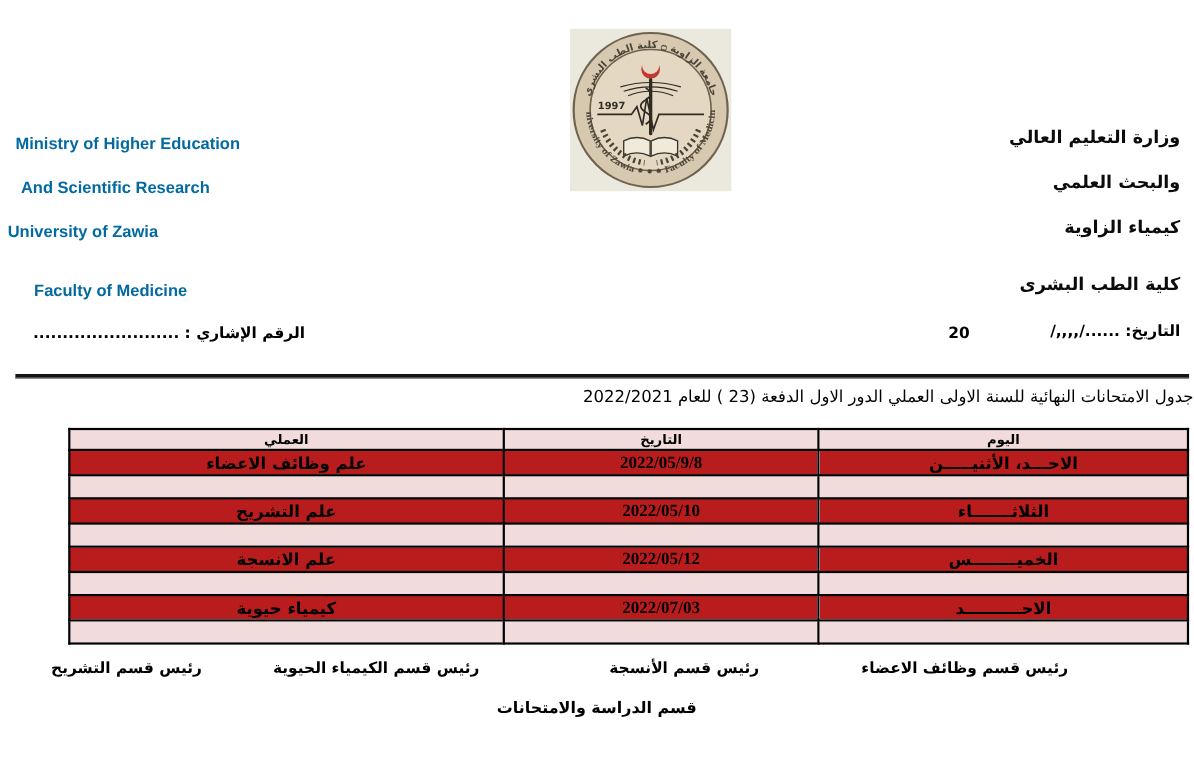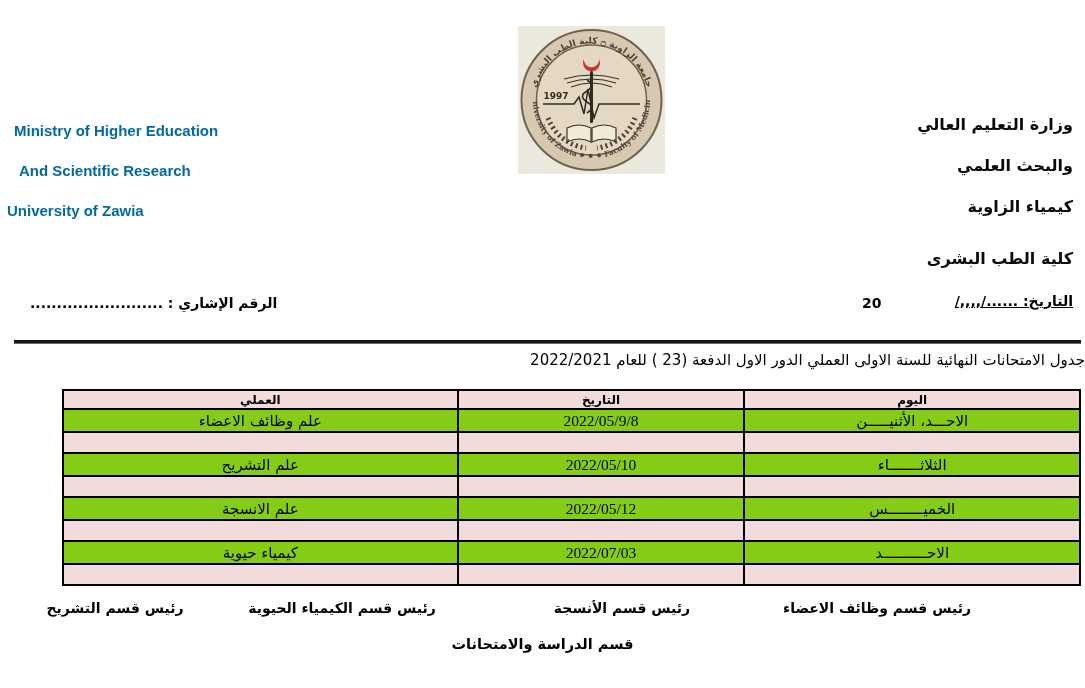--- a/index.html
+++ b/index.html
@@ -22,21 +22,21 @@
     direction:rtl;text-align:right;
     font-family:"DejaVu Sans",sans-serif;
     font-weight:bold;font-size:16px;color:#0b0b0b;white-space:nowrap;
   }
   .ref-line{
     position:absolute;left:30px;top:295px;
     direction:rtl;font-weight:bold;font-size:14px;white-space:nowrap;
   }
   .date-line{
     position:absolute;right:12px;top:293px;
-    direction:rtl;font-weight:bold;font-size:14px;white-space:nowrap;text-decoration:underline;
+    direction:rtl;font-weight:bold;font-size:14px;white-space:nowrap;
   }
   .date-year{
     position:absolute;left:862px;top:295px;
     font-weight:bold;font-size:14px;
   }
   .logo-box{position:absolute;left:518px;top:26px;width:147px;height:148px;}
   
   .divider{
     position:absolute;left:14px;top:340px;width:1067px;height:3px;
     background:#161616;border-bottom:1px solid #6a6a6a;
@@ -54,21 +54,21 @@
   }
   .sched-table td{
     border:2.5px solid #000;
     text-align:center;vertical-align:middle;
     padding:0 4px;overflow:hidden;white-space:nowrap;
   }
   .col-day{width:33.0%;}
   .col-date{width:28.2%;}
   .col-subj{width:38.8%;}
   .row-head td{background:#f2dcdb;height:17px;font-size:12px;font-weight:bold;margin-left:44px;}
-  .row-data td{background:#84cc16;height:21px;font-weight:normal;}
+  .row-data td{background:#b91c1c;height:21px;font-weight:bold;}
   .row-fill td{background:#f2dcdb;height:19px;}
   .cell-day{font-size:15px;}
   .cell-subj{font-size:15px;}
   .cell-date{font-family:"Liberation Serif","DejaVu Serif",serif;font-size:15.5px;direction:ltr;}
   
   .sig{
     position:absolute;top:600px;transform:translateX(-50%);
     direction:rtl;font-weight:bold;font-size:14px;white-space:nowrap;
   }
   .dept-line{
@@ -78,20 +78,21 @@
   }
 </style>
 </head>
 <body>
 
 <div class="page">
 
   <div class="en-line" style="left:14px;top:122px;">Ministry of Higher Education</div>
   <div class="en-line" style="left:7px;top:202px;">University of Zawia</div>
   <div class="en-line" style="left:19px;top:162px;">And Scientific Research</div>
+  <div class="en-line" style="left:31px;top:256px;">Faculty of Medicine</div>
   <div class="ref-line">الرقم الإشاري : .........................</div>
 
   <div class="ar-line" style="top:115px;">وزارة التعليم العالي</div>
   <div class="ar-line" style="top:156px;">والبحث العلمي</div>
   <div class="ar-line" style="top:197px;">كيمياء الزاوية</div>
   <div class="ar-line" style="top:249px;">كلية الطب البشرى</div>
   <div class="date-line">التاريخ: ....../,,,,/</div>
   <div class="date-year">20</div>
 
   <div class="logo-box">

